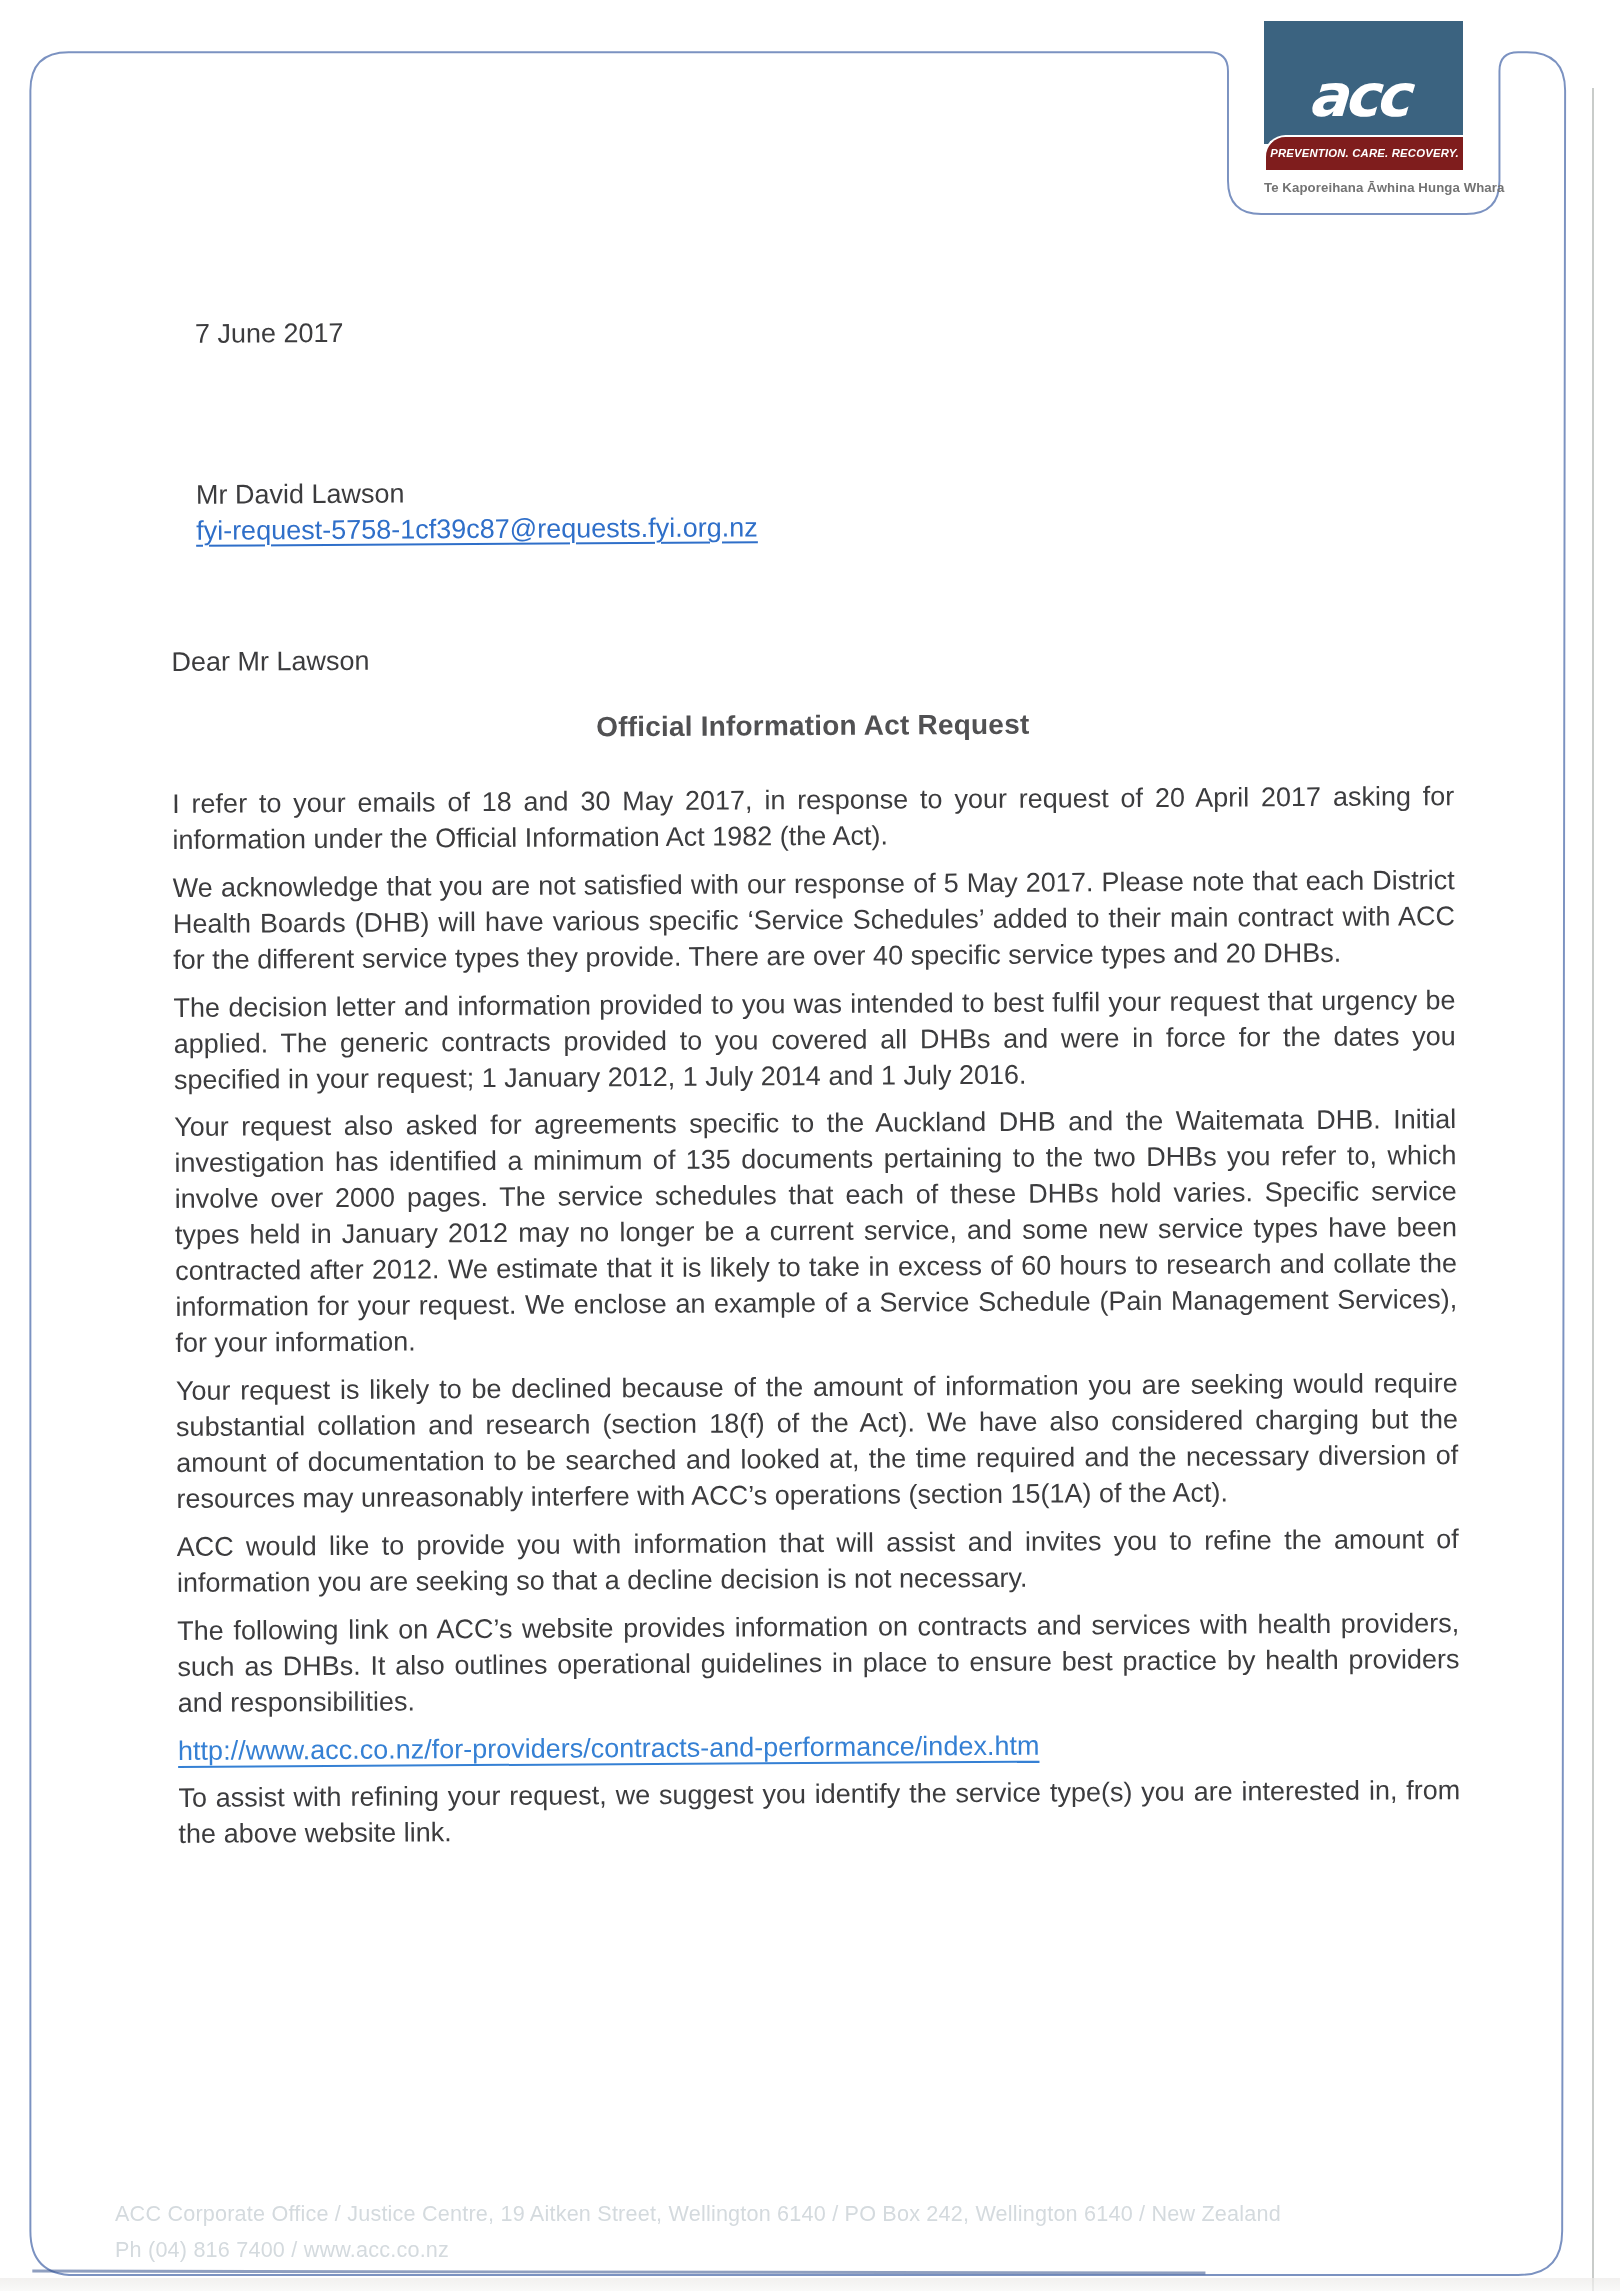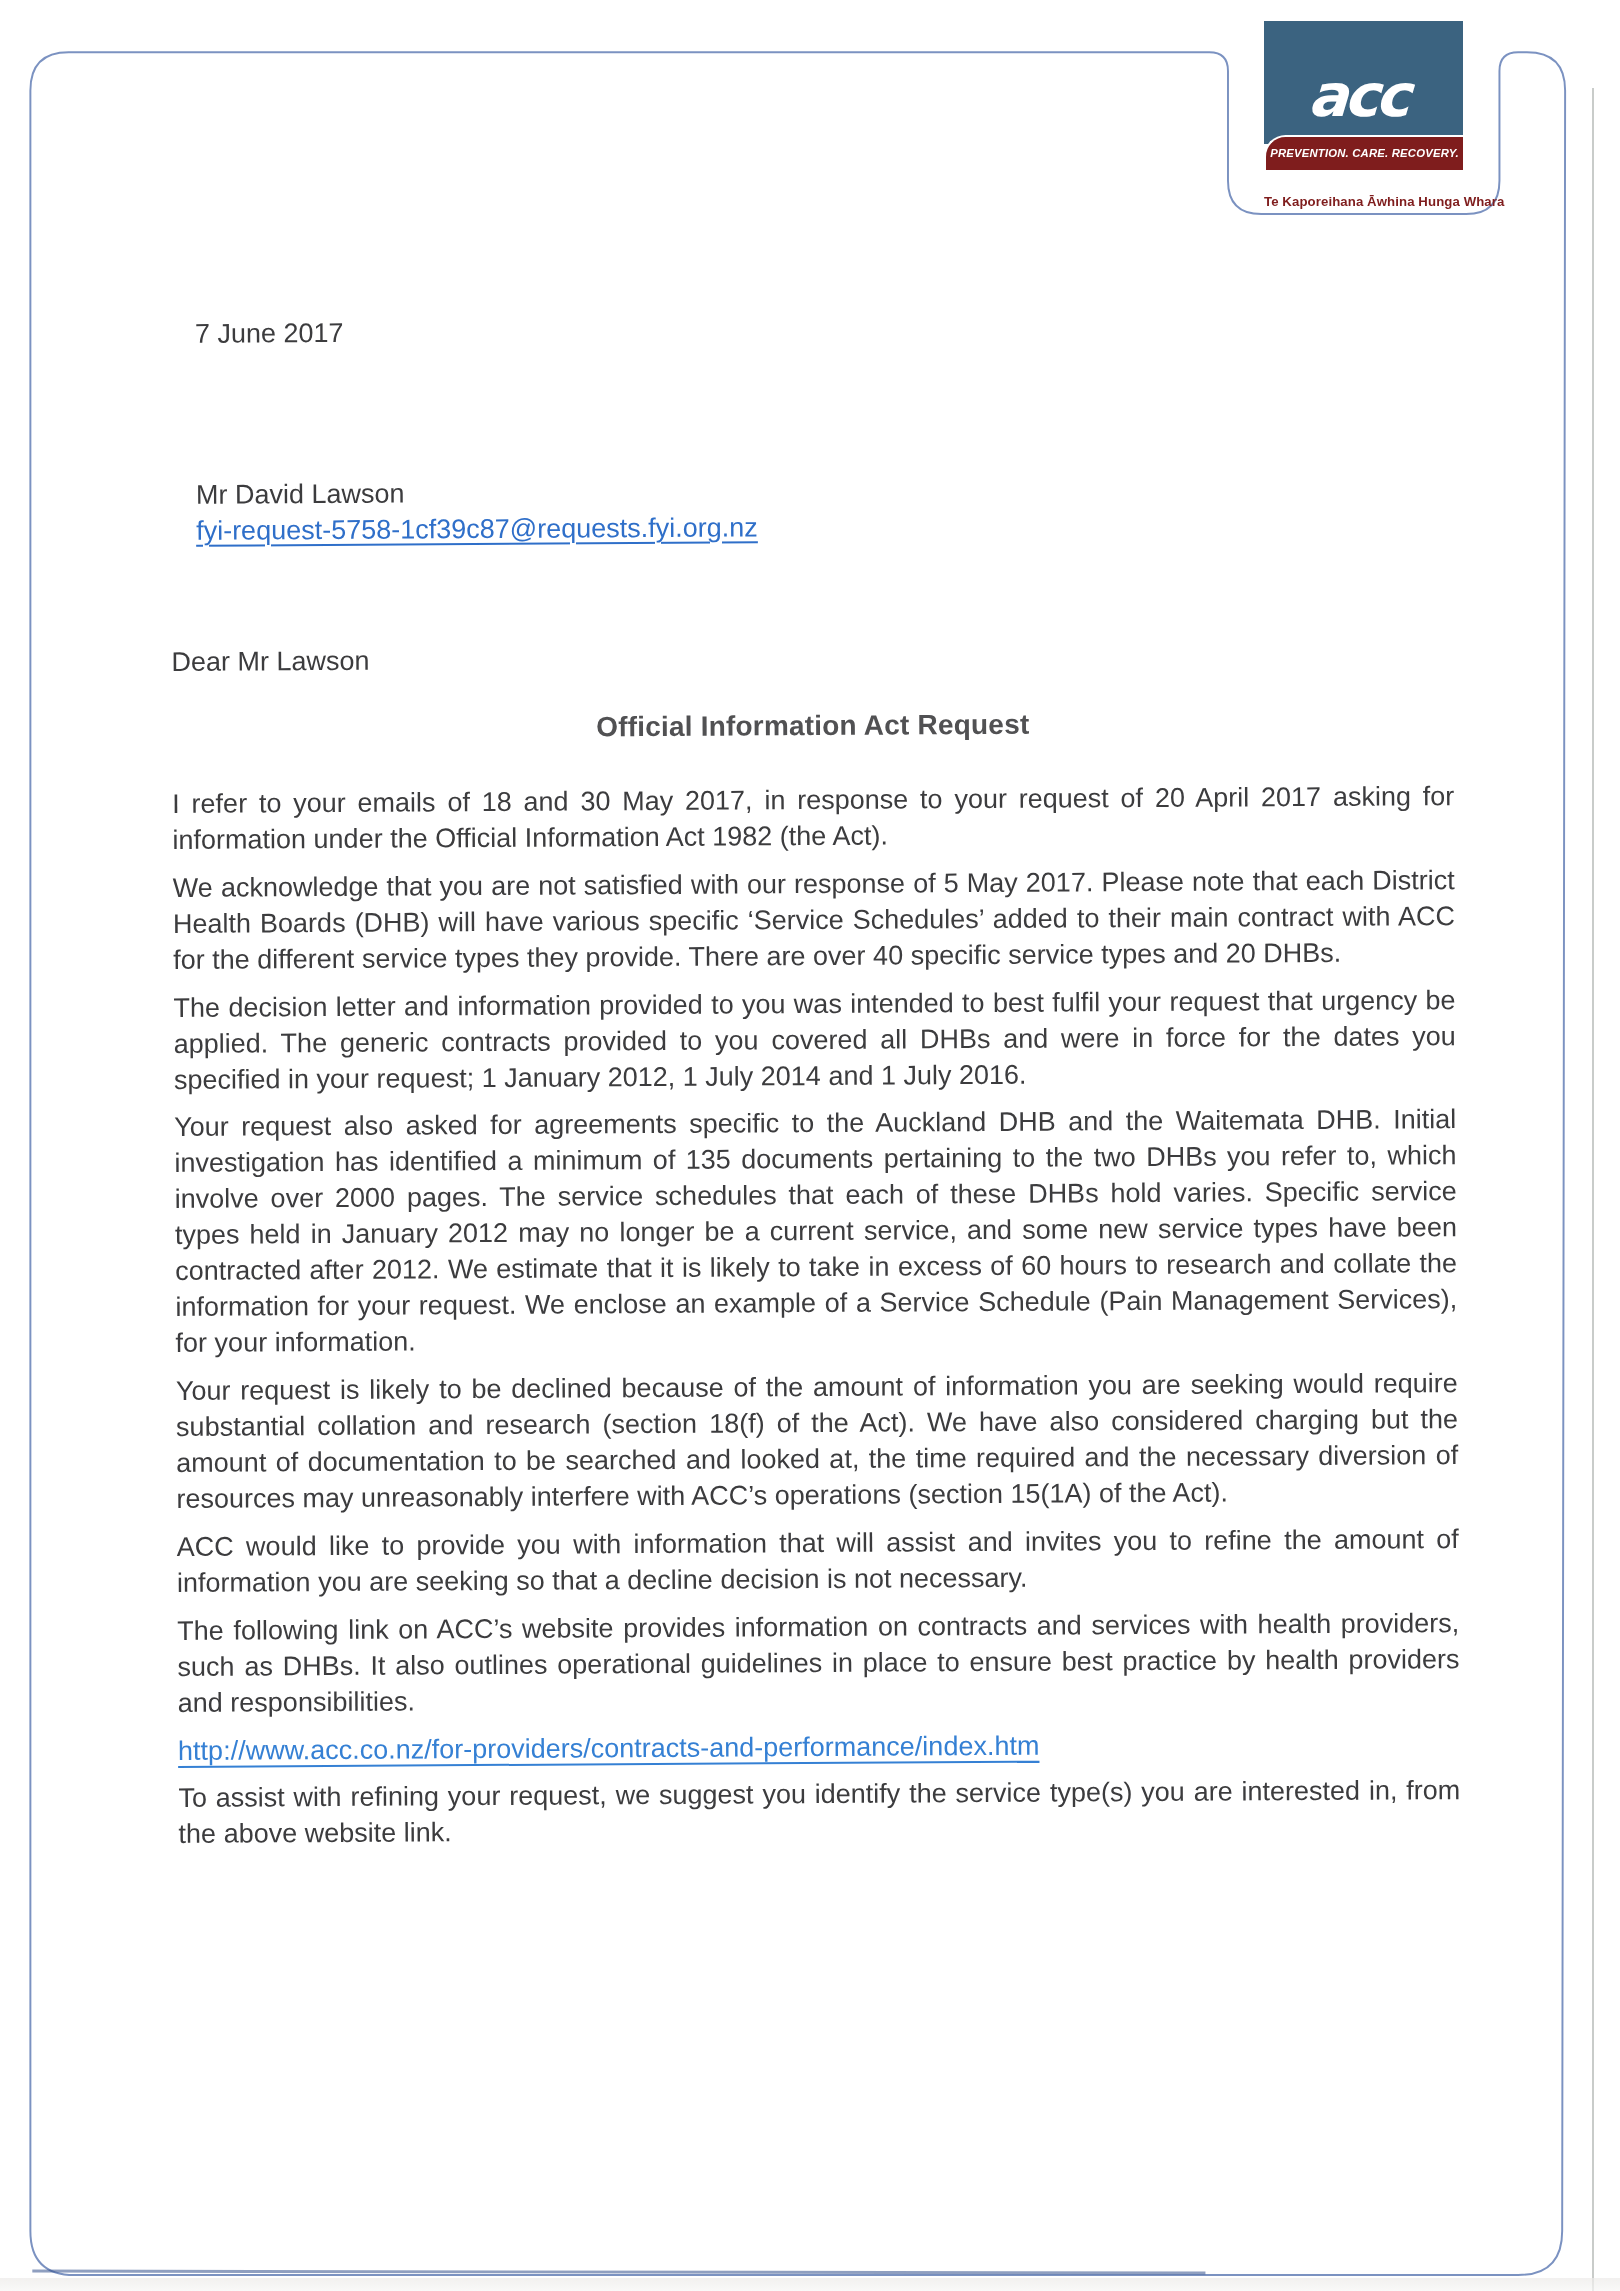--- a/index.html
+++ b/index.html
@@ -16,21 +16,21 @@
   .logo{position:absolute;left:1264px;top:20.6px;width:199px;text-align:center;}
   .logo-box{height:123px;background:#3b6380;display:flex;align-items:center;justify-content:center;}
   .acc-mark{color:#ffffff;font-weight:bold;font-style:italic;font-size:59px;line-height:1;
     letter-spacing:-3.9px;transform:skewX(-6deg);padding-top:25.5px;
     font-family:"DejaVu Sans", sans-serif;}
   .logo-banner{position:relative;margin-top:-8.8px;height:33px;background:#7f1d1d;
     border-top-left-radius:21.6px;border-top:2.9px solid #ffffff;border-left:2.9px solid #ffffff;
     display:flex;align-items:center;justify-content:center;}
   .logo-banner span{color:#ffffff;font-weight:bold;font-style:italic;font-size:11.3px;
     letter-spacing:0.2px;white-space:nowrap;}
-  .logo-maori{margin-top:24px;font-size:13.2px;font-weight:bold;color:#7f1d1d;
+  .logo-maori{margin-top:10px;font-size:13.2px;font-weight:bold;color:#737373;
     white-space:nowrap;letter-spacing:0.1px;}
 
   
   .content{position:absolute;left:173px;top:0;width:1282px;color:#3c3c3e;
     font-size:27px;line-height:36px;transform:rotate(-0.35deg);transform-origin:50% 50%;}
   .date{margin:312px 0 0 25.5px;}
   .addr{margin:125px 0 0 25.5px;}
   .email-link{color:#2f6fc9;text-decoration:underline;text-underline-offset:4.9px;
     text-decoration-thickness:2px;cursor:pointer;}
   .salutation{margin-top:95px;}
@@ -91,15 +91,19 @@
     <p>ACC would like to provide you with information that will assist and invites you to refine the amount of information you are seeking so that a decline decision is not necessary.</p>
     <p>The following link on ACC’s website provides information on contracts and services with health providers, such as DHBs. It also outlines operational guidelines in place to ensure best practice by health providers and responsibilities.</p>
 
     <div class="weblink-wrap">
       <a class="web-link">http://www.acc.co.nz/for-providers/contracts-and-performance/index.htm</a>
     </div>
 
     <p>To assist with refining your request, we suggest you identify the service type(s) you are interested in, from the above website link.</p>
   </div>
 
+  <div class="footer">
+    <div>ACC Corporate Office / Justice Centre, 19 Aitken Street, Wellington 6140 / PO Box 242, Wellington 6140 / New Zealand</div>
+    <div>Ph (04) 816 7400 / www.acc.co.nz</div>
+  </div>
 
 </div>
 
 
 </body></html>

